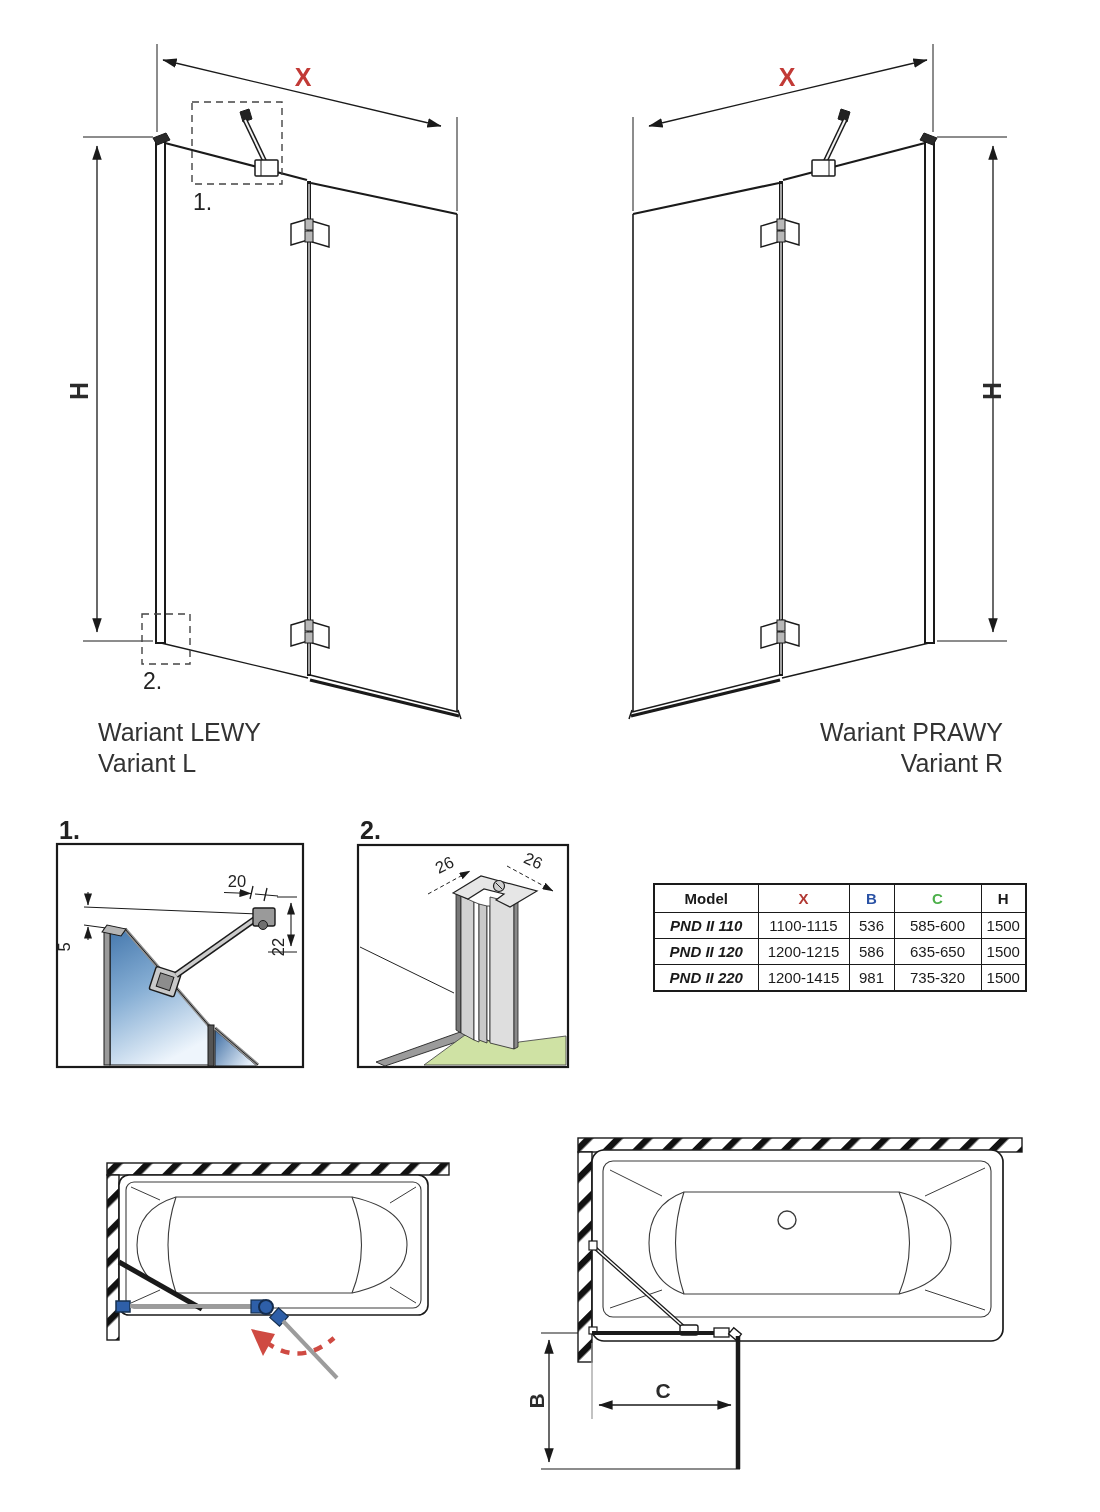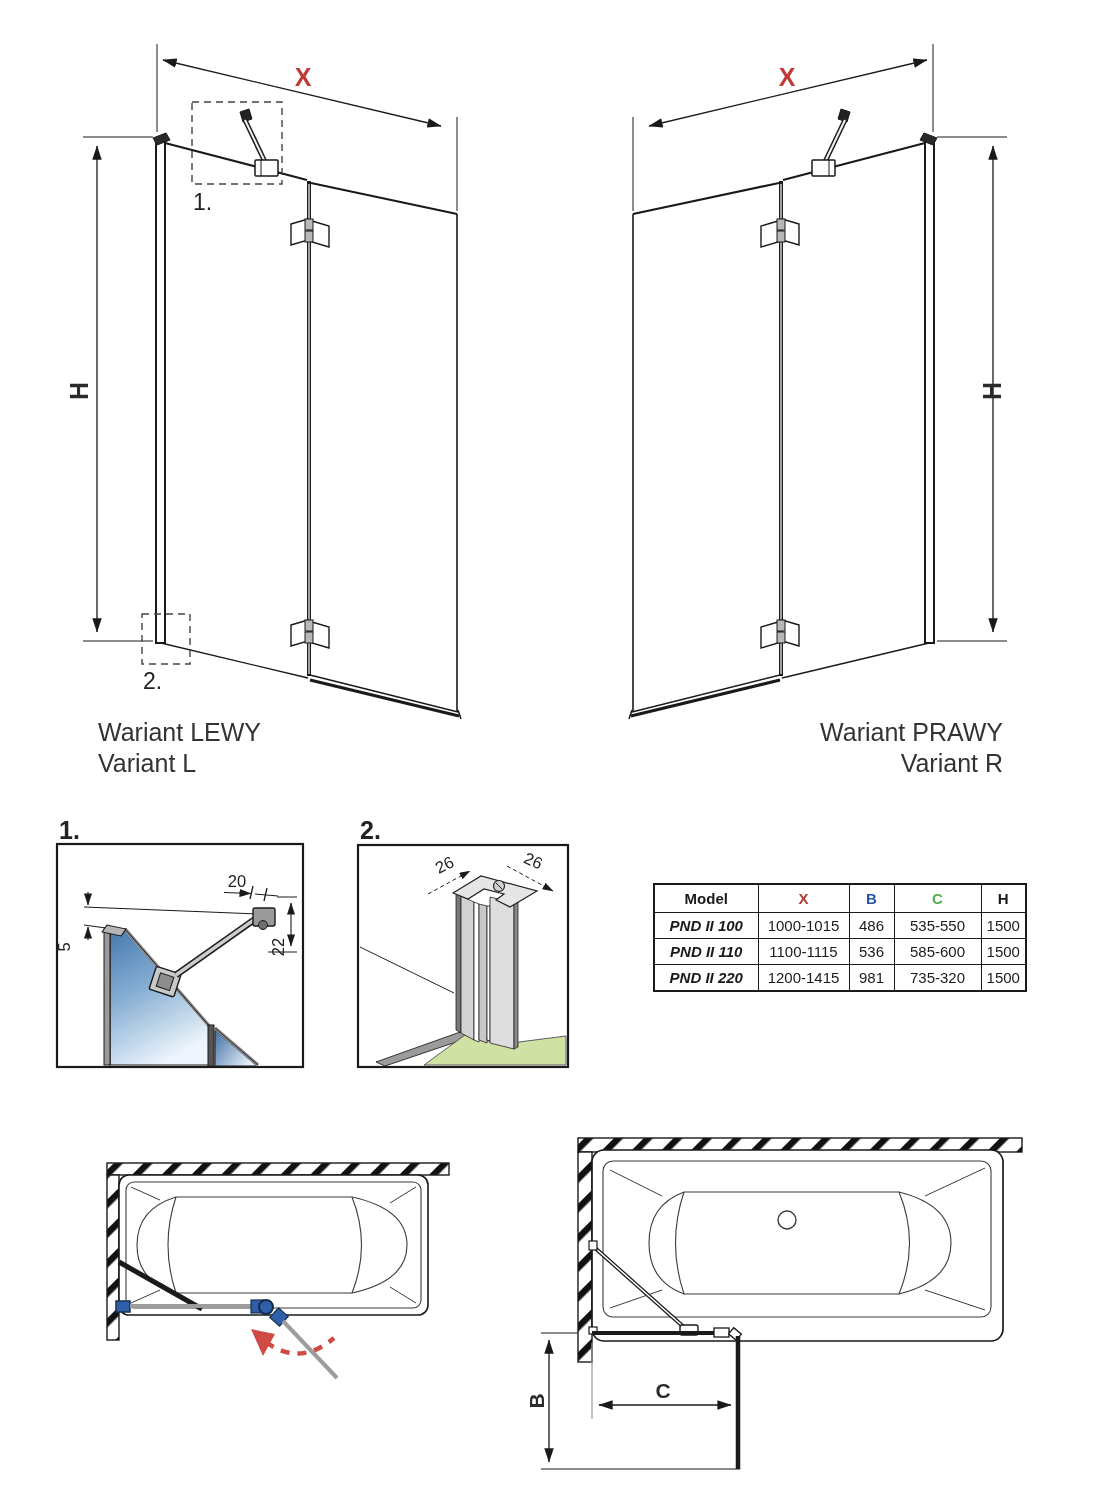--- a/index.html
+++ b/index.html
@@ -268,31 +268,31 @@
       <tr>
         <th>Model</th>
         <th class="hx">X</th>
         <th class="hb">B</th>
         <th class="hc">C</th>
         <th>H</th>
       </tr>
     </thead>
     <tbody>
       <tr>
-        <td class="model">PND II 100</td>
-        <td>1000-1015</td>
-        <td>486</td>
-        <td>535-550</td>
-        <td>1500</td>
-      </tr>
-      <tr>
         <td class="model">PND II 110</td>
         <td>1100-1115</td>
         <td>536</td>
         <td>585-600</td>
+        <td>1500</td>
+      </tr>
+      <tr>
+        <td class="model">PND II 120</td>
+        <td>1200-1215</td>
+        <td>586</td>
+        <td>635-650</td>
         <td>1500</td>
       </tr>
       <tr>
         <td class="model">PND II 220</td>
         <td>1200-1415</td>
         <td>981</td>
         <td>735-320</td>
         <td>1500</td>
       </tr>
     </tbody>

